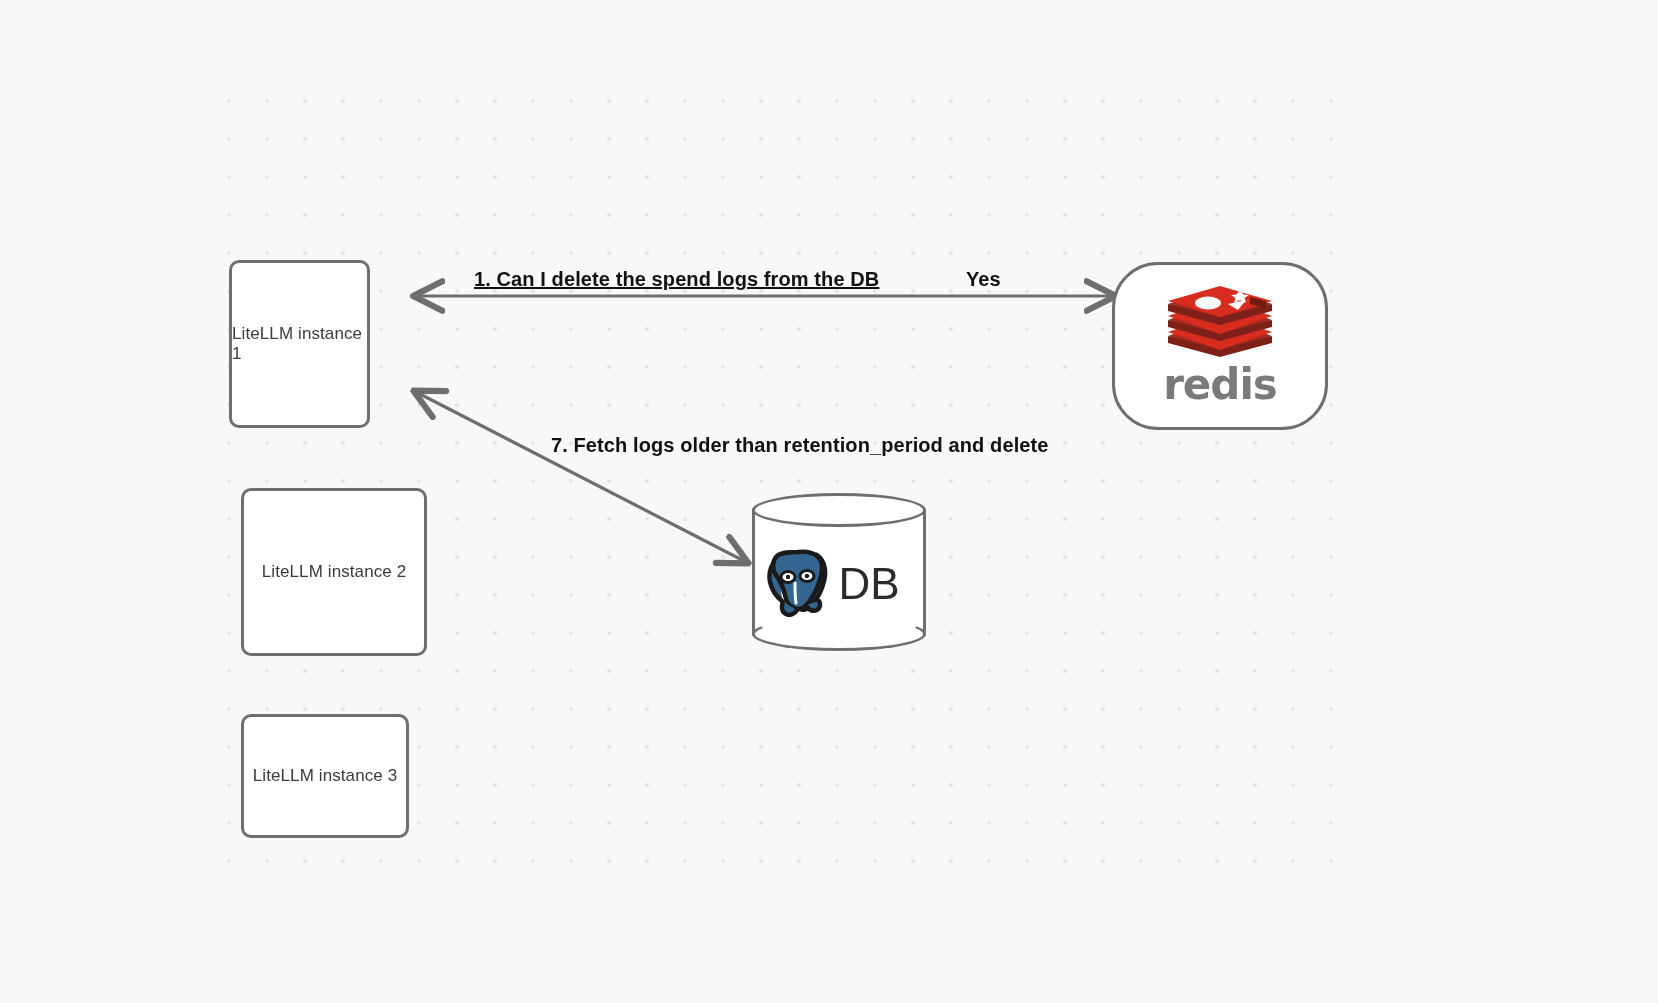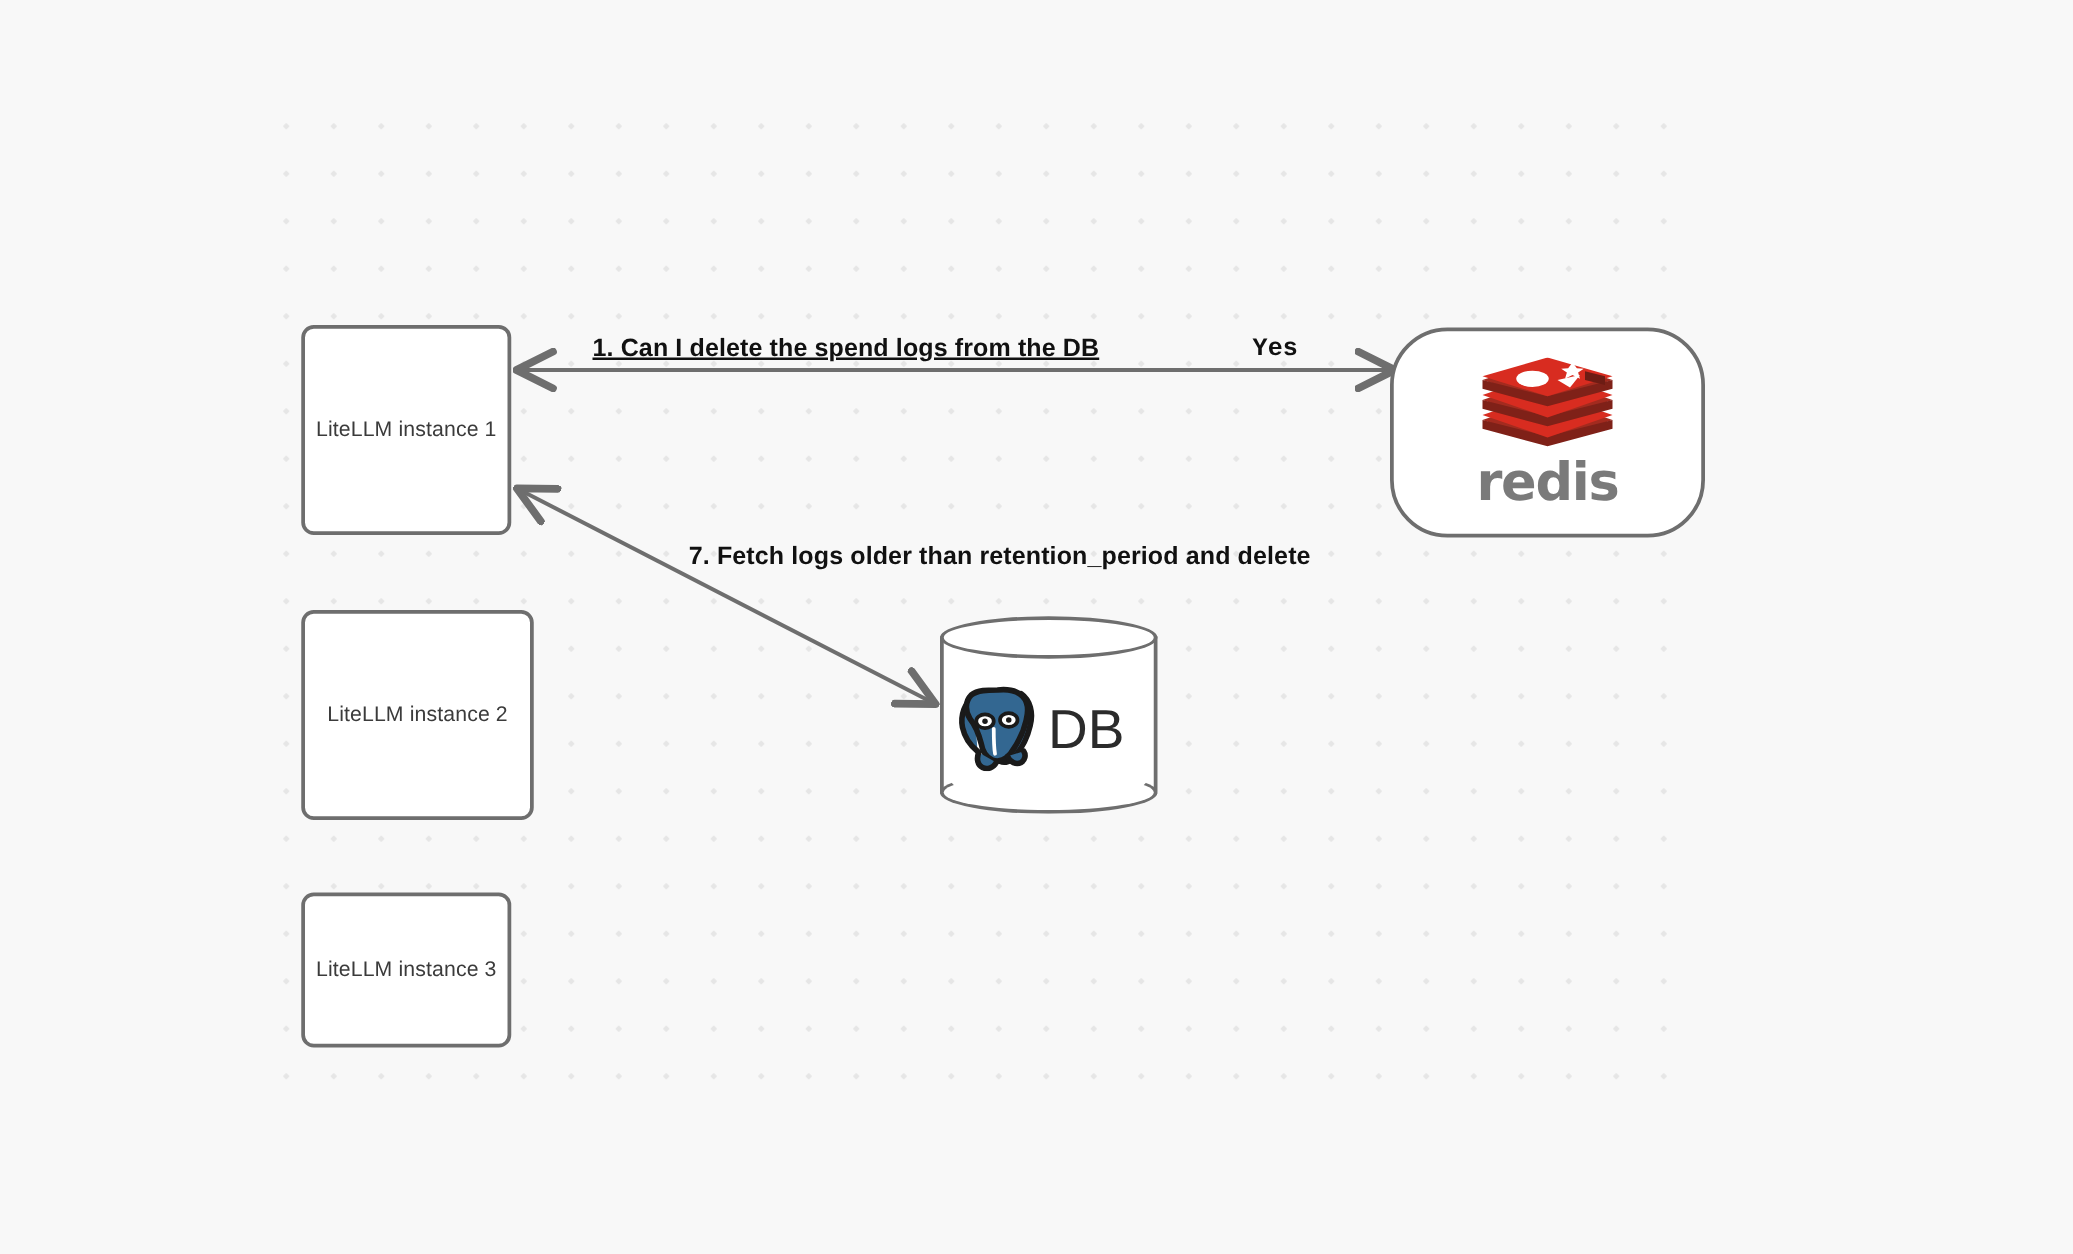--- a/index.html
+++ b/index.html
@@ -32,29 +32,29 @@
     display:flex;
     align-items:center;
     justify-content:center;
   }
   .node-label {
     font-size:17px;
     color:#3b3b3b;
     font-family:"Liberation Sans", sans-serif;
     letter-spacing:0.1px;
   }
-  #box-instance-1 { left:241px; top:260px; width:168px; height:168px; }
+  #box-instance-1 { left:229px; top:260px; width:141px; height:168px; }
   #box-instance-2 { left:241px; top:488px; width:186px; height:168px; }
   #box-instance-3 { left:241px; top:714px; width:168px; height:124px; }
 
   
   #node-redis {
     position:absolute;
     left:1112px; top:262px;
-    width:252px; height:168px;
+    width:216px; height:168px;
     background:#ffffff;
     border:3px solid #6e6e6e;
     border-radius:46px;
     display:flex;
     flex-direction:column;
     align-items:center;
     justify-content:center;
   }
   .redis-logo-wrap { display:flex; flex-direction:column; align-items:center; }
   .redis-word {
@@ -113,21 +113,21 @@
   .edge-label {
     position:absolute;
     font-family:"Liberation Sans", sans-serif;
     font-weight:700;
     font-size:20px;
     color:#111111;
     white-space:nowrap;
     letter-spacing:0.1px;
   }
   #label-step1 { left:474px; top:268px;text-decoration:underline; }
-  #label-yes   { left:1002px; top:268px;font-family:Liberation Mono, monospace; }
+  #label-yes   { left:966px; top:268px; }
   #label-step2 { left:551px; top:434px; }
 
   svg.edges {
     position:absolute; left:0; top:0;
     width:1658px; height:1003px;
     overflow:visible;
     pointer-events:none;
   }
 </style>
 </head>

